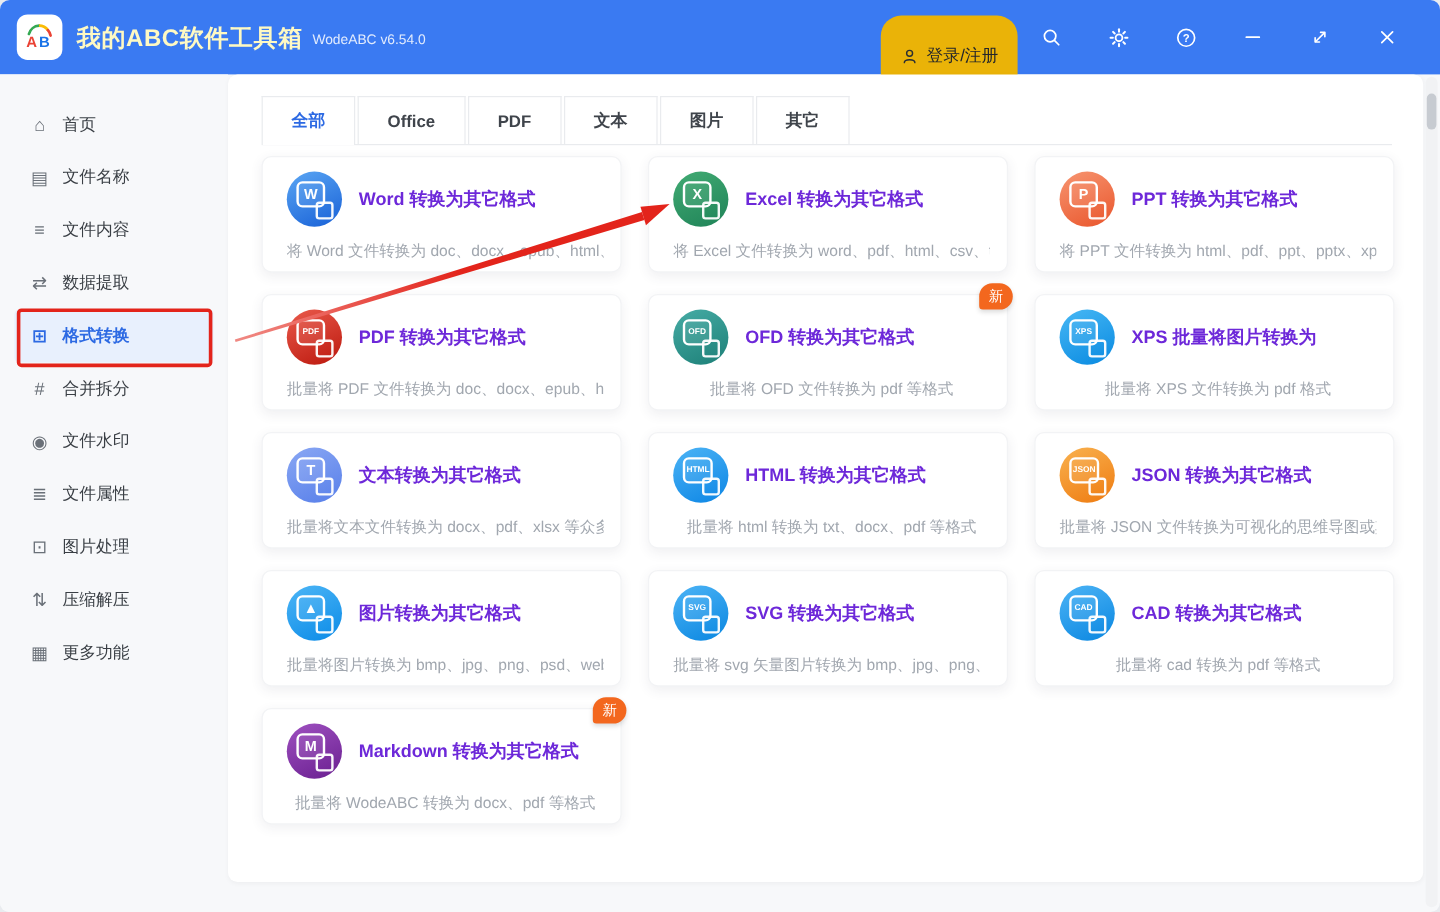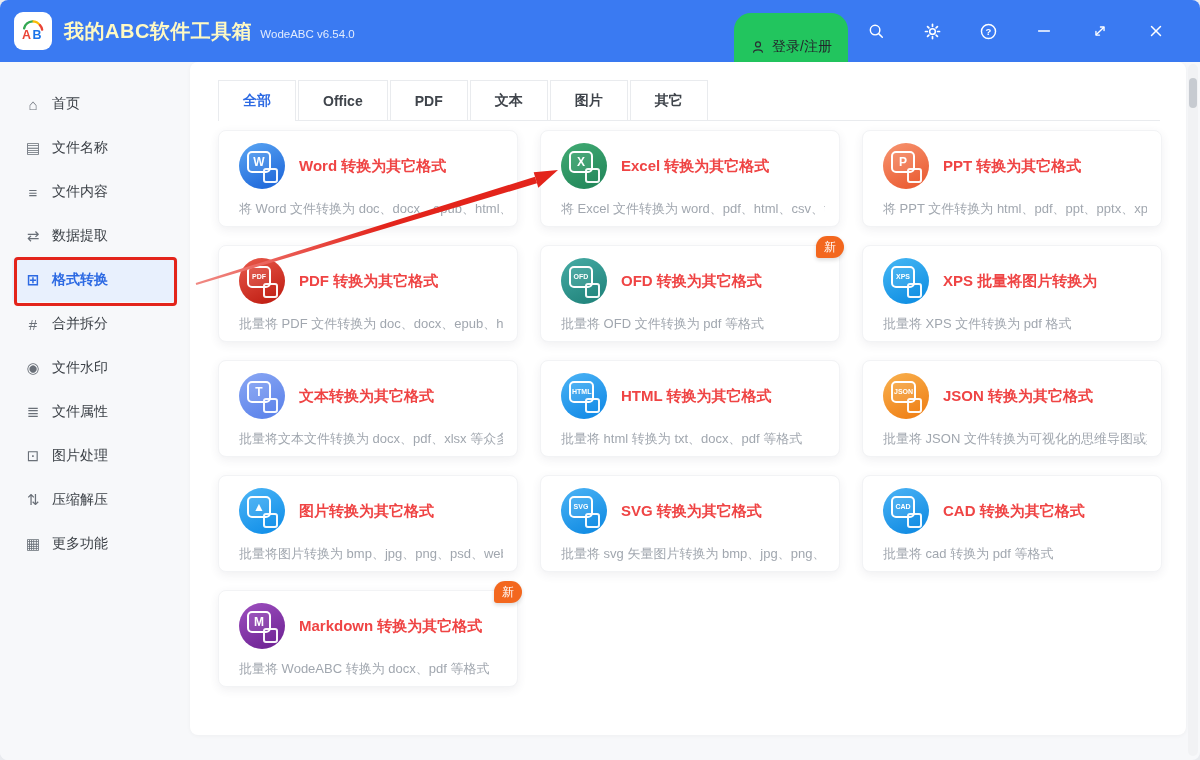--- a/index.html
+++ b/index.html
@@ -5,48 +5,48 @@
   html,body{margin:0;padding:0;}
   body{width:1200px;height:760px;overflow:hidden;font-family:"Liberation Sans","DejaVu Sans",sans-serif;background:#e9ebef;}
   .window{position:relative;width:1200px;height:760px;background:#f7f8fa;border-radius:8px;overflow:hidden;}
 
   
   .titlebar{position:absolute;left:0;top:0;width:100%;height:62px;background:#3a7af2;display:flex;align-items:center;}
   .logo{width:38px;height:38px;background:#fff;border-radius:9px;margin-left:14px;display:flex;align-items:center;justify-content:center;flex:none;}
   .app-name{color:#fef9c3;font-size:20px;font-weight:bold;margin-left:12px;letter-spacing:.5px;}
   .version{color:rgba(255,255,255,.85);font-size:11.5px;margin-left:8px;margin-top:6px;}
   .tb-right{margin-left:auto;display:flex;align-items:center;margin-right:16px;}
-  .login-pill{height:34px;background:#22c55e;border-radius:17px;display:flex;align-items:center;padding:17px 16px;gap:6px;cursor:pointer;margin-top:32px;}
+  .login-pill{height:34px;background:#eab308;border-radius:17px;display:flex;align-items:center;padding:17px 16px;gap:6px;cursor:pointer;margin-top:32px;}
   .login-pill span{font-size:14px;color:#23262b;}
   .tb-icon{width:56px;height:40px;display:flex;align-items:center;justify-content:center;cursor:pointer;}
   .tb-icon svg{display:block;}
 
   
   .sidebar{position:absolute;left:0;top:62px;bottom:0;width:190px;background:#f7f8fa;padding-top:20px;box-sizing:border-box;}
   .side-item{height:44px;display:flex;align-items:center;margin:0 12px;padding-left:12px;border-radius:4px;cursor:pointer;color:#3a3f45;font-size:14px;}
   .side-item .s-icon{width:18px;font-size:15px;color:#6a7078;margin-right:10px;text-align:center;}
   .side-item.active{background:#e8f0fd;color:#2d6ae3;font-weight:bold;}
   .side-item.active .s-icon{color:#2d6ae3;}
 
   
-  .panel{position:absolute;left:190px;top:62px;width:996px;height:673px;background:#fff;border-radius:8px;box-shadow:0 1px 4px rgba(0,0,0,.04);}
+  .panel{position:absolute;left:190px;top:62px;width:996px;height:673px;background:#fff;border-radius:8px;box-shadow:0 1px 4px rgba(0,0,0,.04);text-align:center;}
   .tabs{display:flex;margin:18px 26px 0 28px;border-bottom:1px solid #e9ebee;}
   .tab{height:40px;box-sizing:border-box;border:1px solid #e9ebee;border-bottom:none;background:#fff;display:flex;align-items:center;padding:0 24px;font-size:14px;color:#3f444b;margin-right:2px;cursor:pointer;position:relative;font-weight:bold;}
   .tab.active{color:#2d6ae3;font-weight:bold;}
   .tab.active::after{content:"";position:absolute;left:0;right:0;bottom:-1px;height:1px;background:#fff;}
 
   
   .cards{position:absolute;left:28px;top:68px;display:grid;grid-template-columns:repeat(3,300px);column-gap:22px;row-gap:18px;}
   .card{position:relative;width:300px;height:97px;box-sizing:border-box;background:#fff;border:1px solid #f2f3f5;border-radius:8px;box-shadow:0 3px 10px rgba(60,70,90,.08);padding:10px 14px 0 20px;cursor:pointer;}
   .card-top{display:flex;align-items:center;gap:14px;height:50px;}
   .icon-circle{position:relative;width:46px;height:46px;border-radius:50%;flex:none;}
   .chip{position:absolute;left:8px;top:8px;min-width:18px;height:18px;border:2px solid #fff;border-radius:5px;color:#fff;font-weight:bold;font-size:12px;line-height:18px;display:flex;align-items:center;justify-content:center;padding:0 1px;background:rgba(255,255,255,.08);}
   .chip.tiny{font-size:7px;letter-spacing:0;}
   .mini-square{position:absolute;right:7px;bottom:6px;width:11px;height:11px;border:2px solid rgba(255,255,255,.95);border-radius:3px;}
-  .card-title{font-size:15px;font-weight:bold;color:#ef4444;white-space:nowrap;}
+  .card-title{font-size:15px;font-weight:bold;color:#6d28d9;white-space:nowrap;}
   .card-desc{margin-top:9px;font-size:13px;color:#a1a7af;white-space:nowrap;overflow:hidden;}
   .new-badge{position:absolute;top:-10px;right:-5px;background:#f3671e;color:#fff;font-size:12px;line-height:22px;padding:0 8px;border-radius:11px 11px 11px 3px;box-shadow:0 2px 4px rgba(0,0,0,.15);}
 
   
   .anno-box{position:absolute;left:14px;top:257px;width:157px;height:43px;border:3px solid #e3241b;border-radius:4px;z-index:40;pointer-events:none;}
   .anno-arrow{position:absolute;left:0;top:0;z-index:50;pointer-events:none;}
 
   
   .scrollbar{position:absolute;right:2px;top:64px;bottom:4px;width:10px;background:#f1f2f4;border-radius:5px;}
   .scroll-thumb{position:absolute;left:1px;top:14px;width:8px;height:30px;background:#c7cbd1;border-radius:4px;cursor:pointer;}

